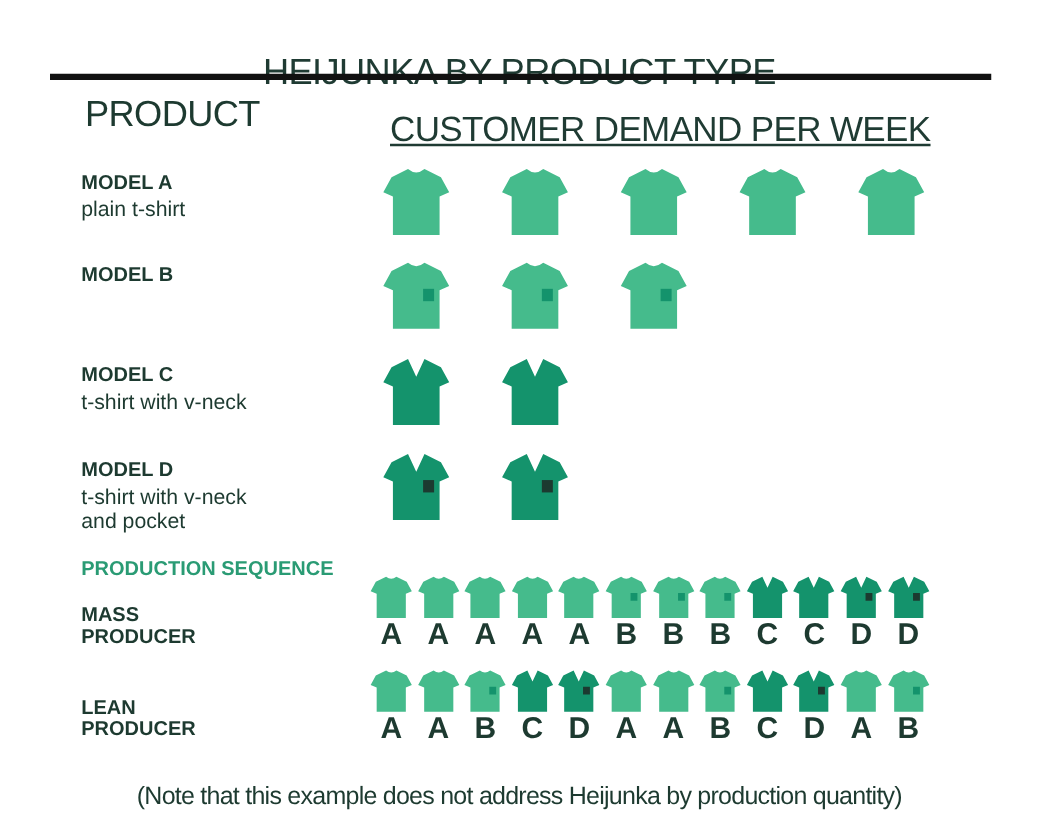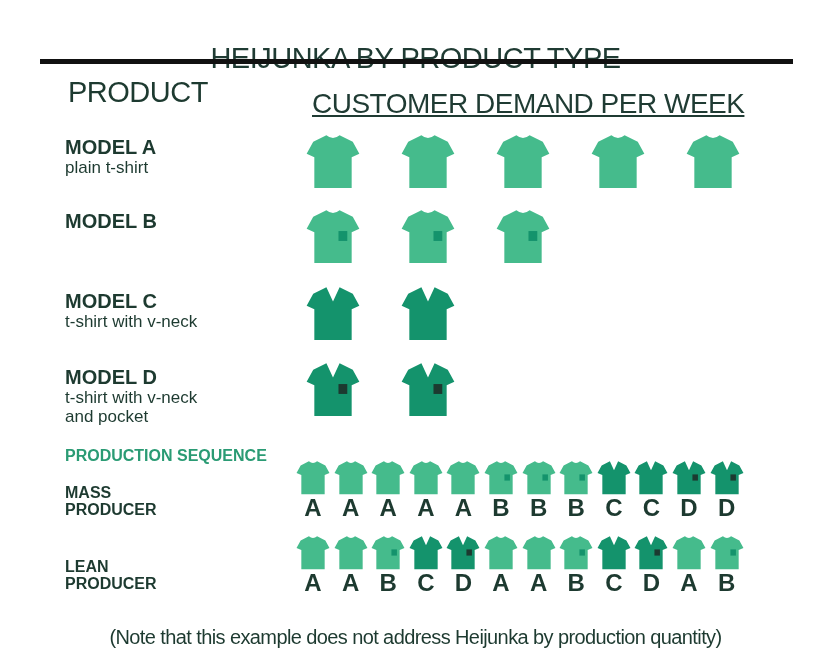--- a/index.html
+++ b/index.html
@@ -3,21 +3,21 @@
 <meta charset="utf-8">
 <style>
   html,body{margin:0;padding:0;background:#fff;}
   body{width:831px;height:669px;position:relative;overflow:hidden;font-family:"Liberation Sans",sans-serif;color:#1d3a30;}
   .abs{position:absolute;}
   #title{left:0;width:831px;top:20px;text-align:center;font-size:29px;letter-spacing:-0.5px;color:#1f3b33;margin-top:22px;}
   #rule{left:40px;top:59px;width:753px;height:5px;background:#111;}
   #prod-head{left:68px;top:76px;font-size:29px;font-weight:normal;color:#1d3a30;letter-spacing:-0.5px;}
   #demand-head{left:312px;top:88px;font-size:28px;color:#1f3b33;letter-spacing:-0.5px;text-decoration:underline;}
   .model{left:65px;}
-  .model .name{font-size:20px;font-weight:bold;line-height:22px;color:#1d3a30;}
+  .model .name{font-size:16px;font-weight:bold;line-height:22px;color:#1d3a30;}
   .model .desc{font-size:17px;line-height:19px;color:#1d3a30;}
   .shirt{position:absolute;}
   #seq-head{left:65px;top:447px;font-size:16px;font-weight:bold;color:#2a9b74;}
   .producer{left:65px;font-size:16px;font-weight:bold;line-height:17px;color:#1d3a30;}
   .letter{position:absolute;width:34px;text-align:center;font-size:24px;font-weight:bold;color:#1d3a30;}
   #note{left:0;width:831px;top:626px;text-align:center;font-size:20px;font-weight:normal;color:#1d3a30;letter-spacing:-0.6px;}
 </style>
 </head>
 <body>
 

